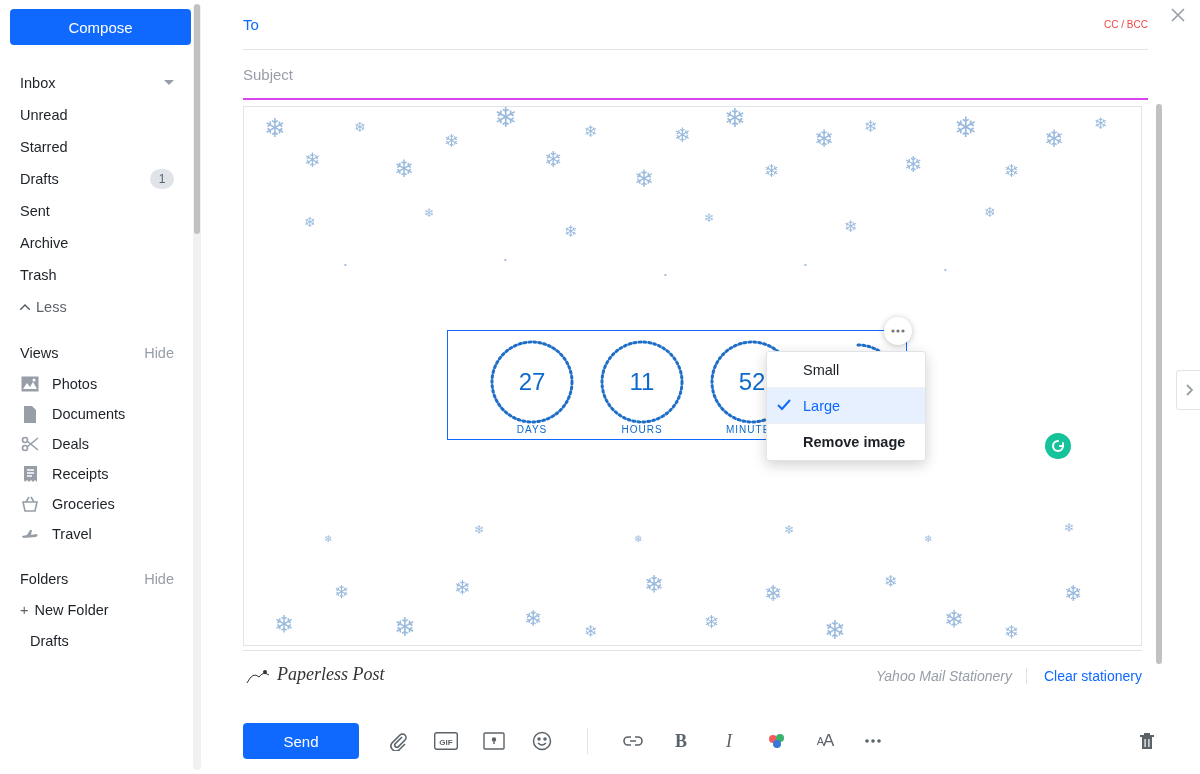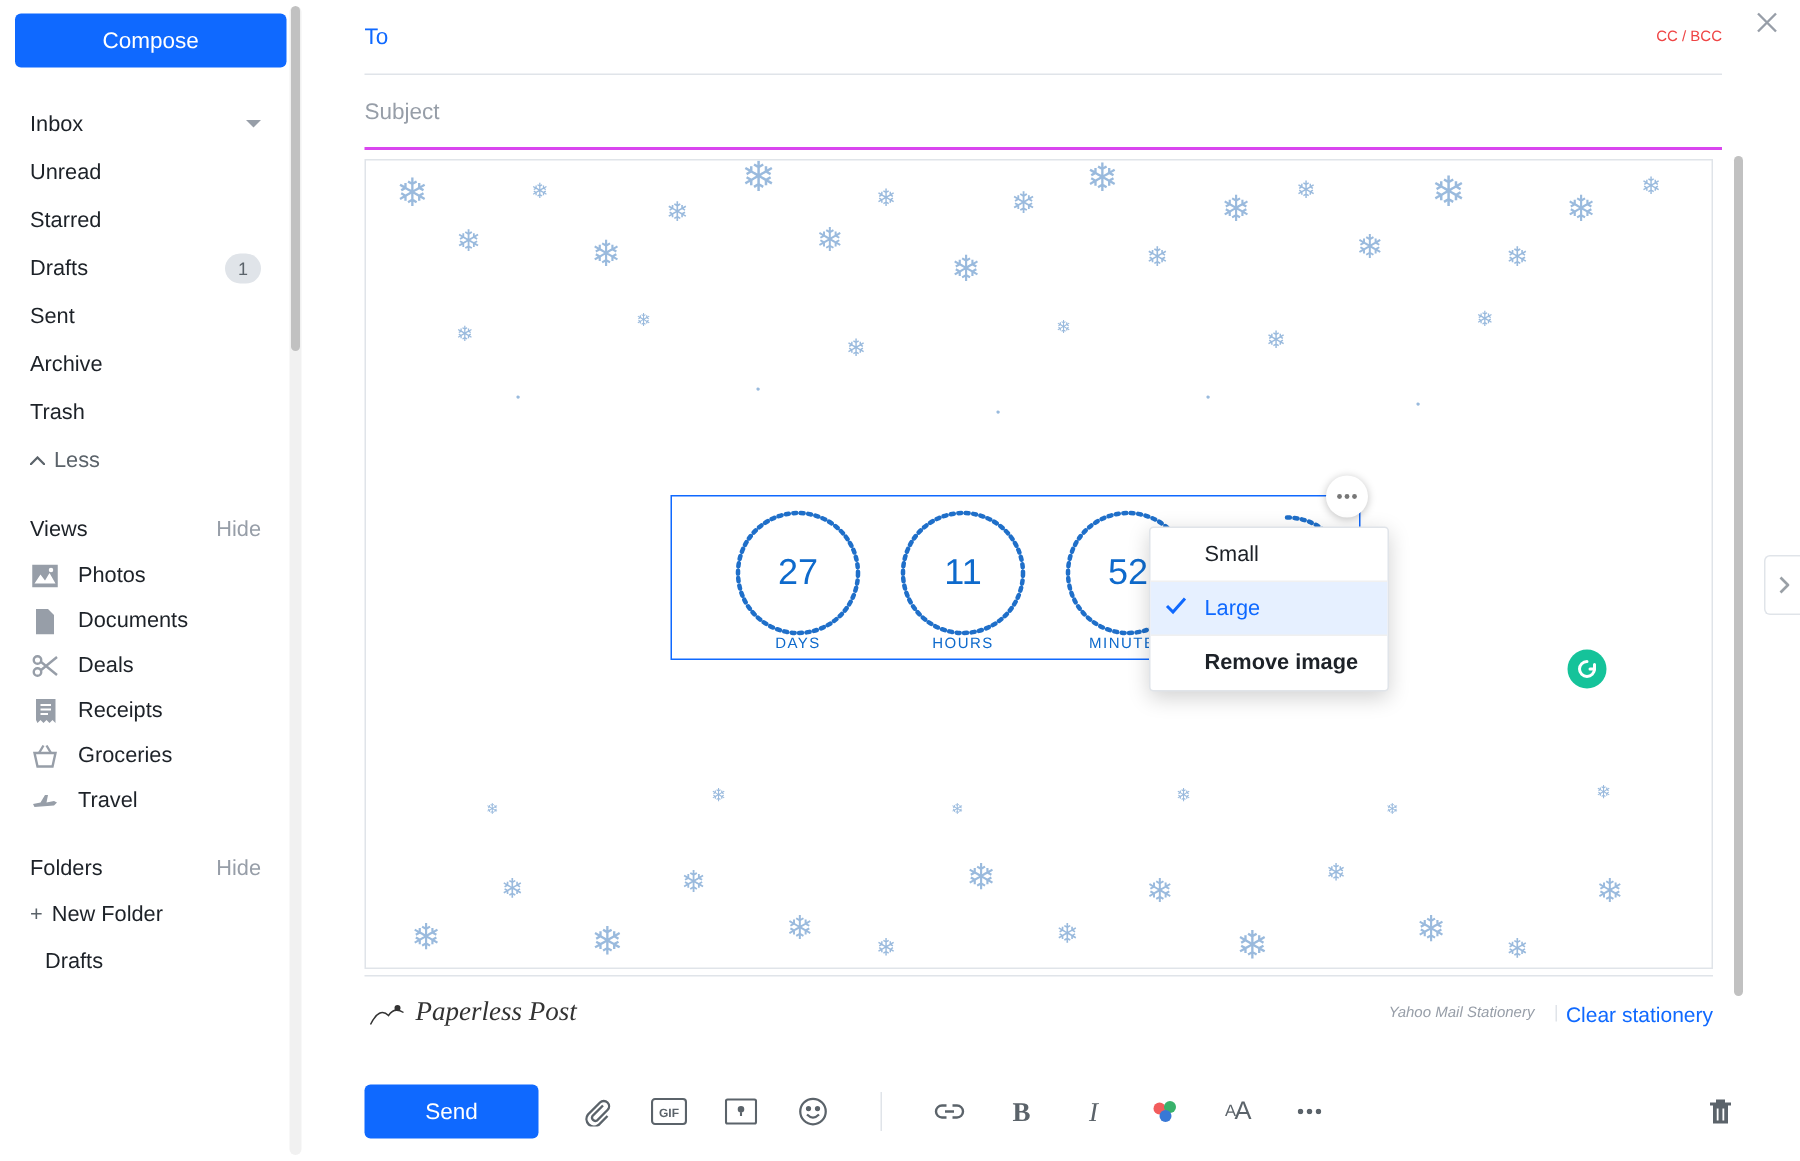--- a/index.html
+++ b/index.html
@@ -48,21 +48,21 @@
   .ctx-item{ height:36px; display:flex; align-items:center; padding:0 14px 0 36px; position:relative; cursor:pointer; color:#1d2228; border-bottom:1px solid #f0f0f0;}
   .ctx-item:last-child{border-bottom:none;font-weight:bold;}
   .ctx-item.sel{ background:#e6f0ff; color:#0f69ff;}
   .ctx-item .chk{ position:absolute; left:10px; }
   .grammarly{ position:absolute; right:70px; top:326px; width:26px; height:26px; border-radius:50%; background:#15c39a; color:#fff; display:flex; align-items:center; justify-content:center; font-weight:bold; font-size:14px;}
   
   .stat-footer{ position:absolute; left:50px; right:58px; top:650px; height:44px; display:flex; align-items:center; border-top:1px solid #e0e4e9; padding-top:6px;}
   .paperless{ font-family: 'Brush Script MT', cursive; font-size:16px; color:#333; }
   .paperless svg{vertical-align:middle;}
   .stat-footer .spacer{flex:1;}
-  .yms{ font-style:italic; color:#979ea8; font-size:10px; border-right:1px solid #e0e4e9; padding-right:14px; margin-right:6px;}
+  .yms{ font-style:italic; color:#979ea8; font-size:14px; border-right:1px solid #e0e4e9; padding-right:14px; margin-right:17px;}
   .clears{ color:#0f69ff; font-size:14px; cursor:pointer;}
   
   .toolbar{ position:absolute; left:50px; right:40px; bottom:8px; height:50px; display:flex; align-items:center; }
   .send-btn{ width:116px; height:36px; background:#0f69ff; color:#fff; border:none; border-radius:4px; font-size:15px; cursor:pointer;}
   .tool-icons{ display:flex; align-items:center; gap:22px; margin-left:26px;}
   .tico{ width:26px; height:22px; display:flex; align-items:center; justify-content:center; color:#5b636a; cursor:pointer;}
   .divider{ width:1px; height:26px; background:#e0e4e9; margin:0 10px;}
   .toolbar .spacer{flex:1;}
   .trash{ width:22px;height:22px; color:#5b636a; cursor:pointer;}
   .right-flyout-trigger{ position:absolute; right:0; top:370px; width:24px; height:40px; border:1px solid #e0e4e9; border-right:none; border-radius:4px 0 0 4px; display:flex; align-items:center; justify-content:center; color:#9aa0a6; cursor:pointer; background:#fff;}

